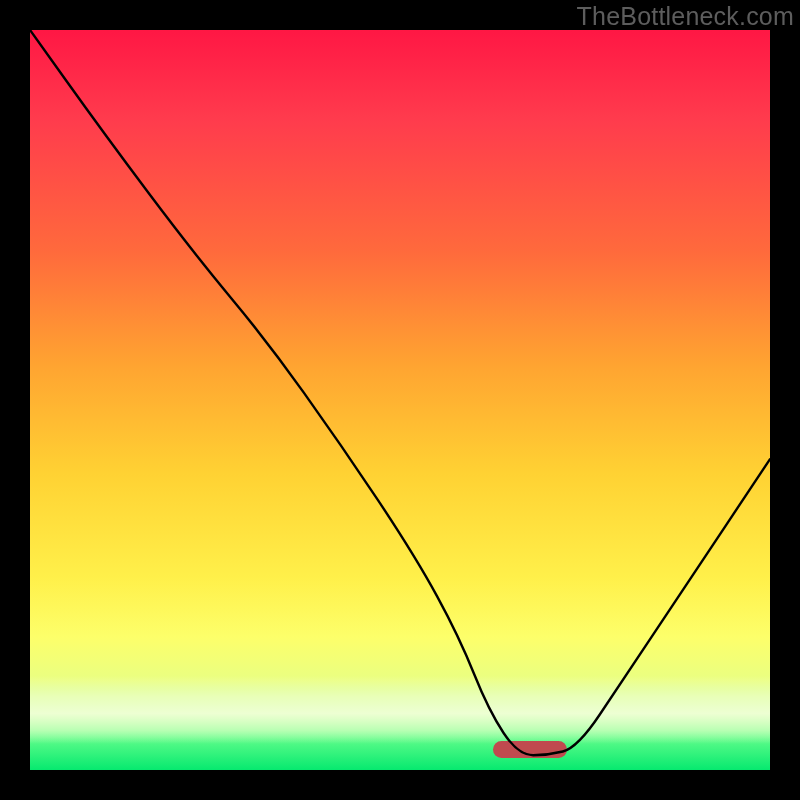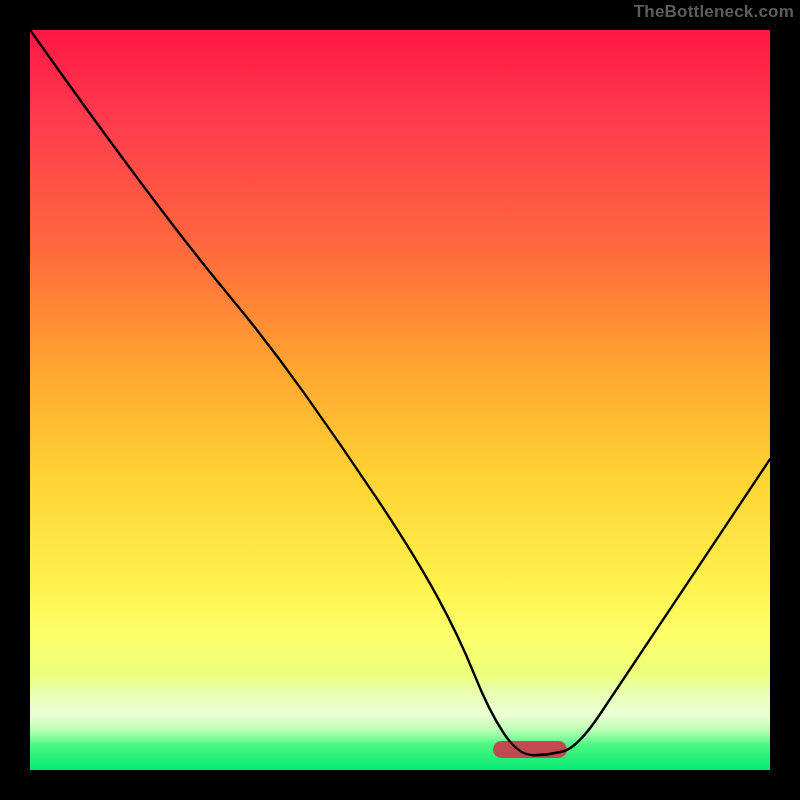--- a/index.html
+++ b/index.html
@@ -15,22 +15,22 @@
     position: relative;
     width: 800px;
     height: 800px;
     background: #000;
   }
   .watermark {
     position: absolute;
     top: 2px;
     right: 6px;
     color: #5d5d5d;
-    font-size: 17px;
-    font-weight: 700;
+    font-size: 25px;
+    font-weight: 400;
     letter-spacing: 0.2px;
     z-index: 50;
   }
   .plot {
     position: absolute;
     left: 30px;
     top: 30px;
     width: 740px;
     height: 740px;
     overflow: hidden;

